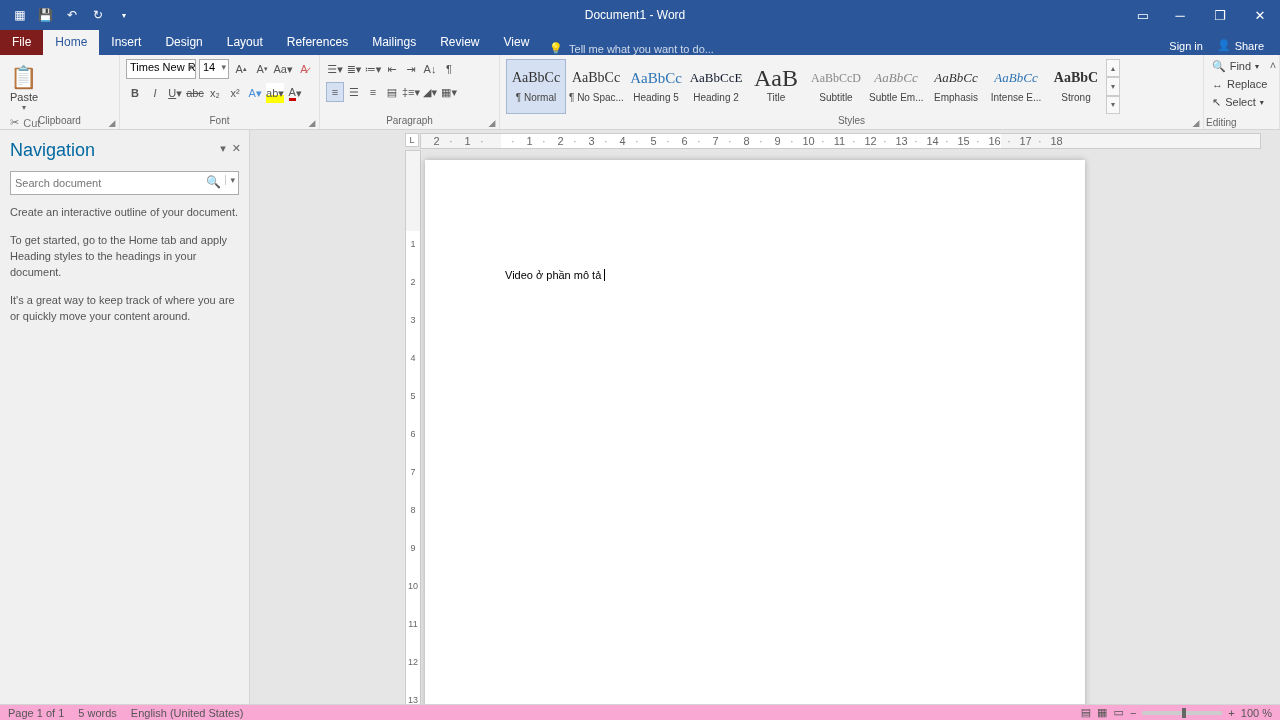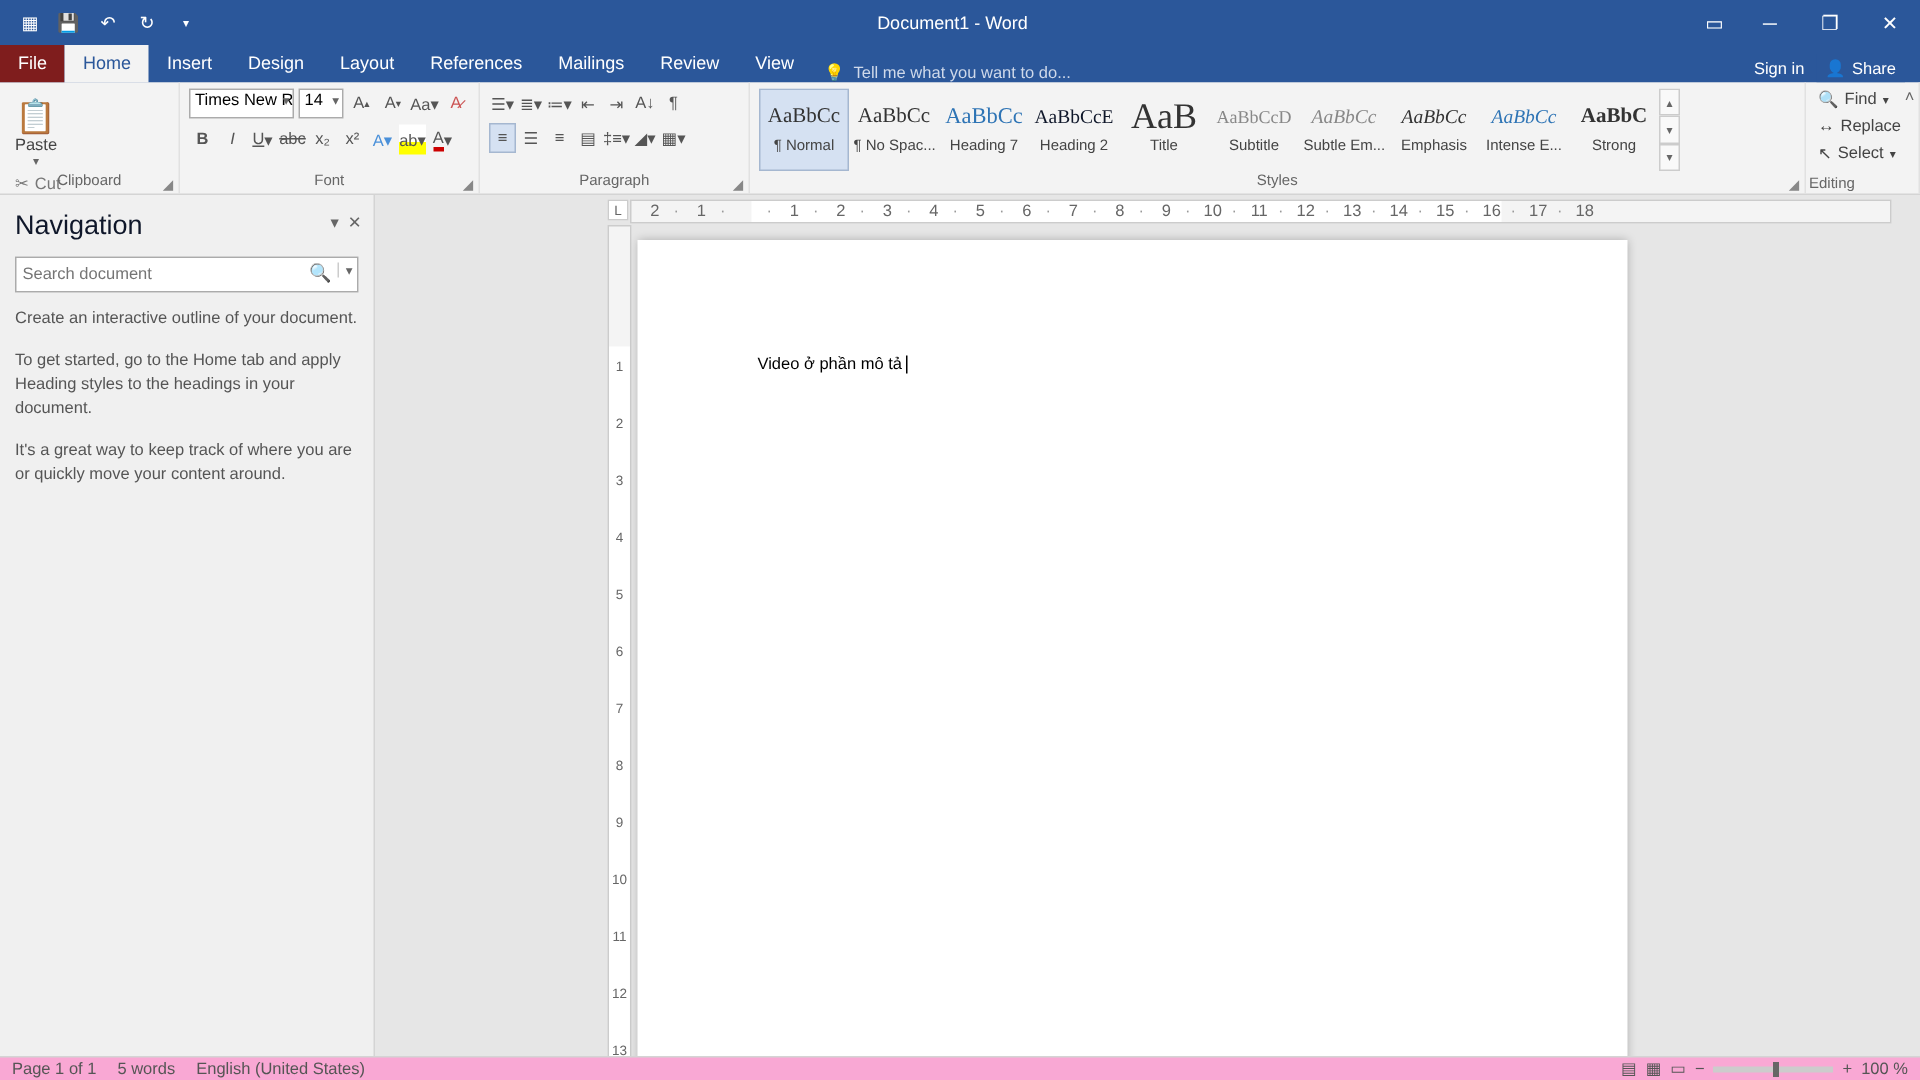--- a/index.html
+++ b/index.html
@@ -42,41 +42,41 @@
 .styleitem{width:60px;border:1px solid transparent;text-align:center;padding-top:4px;cursor:pointer;flex-shrink:0}
 .styleitem.sel{border:1px solid #a5b7d0;background:#d5e1f2}
 .styleitem .prev{height:28px;display:flex;align-items:center;justify-content:center;color:#333;font-family:"Times New Roman",serif}
 .styleitem .name{font-size:10px;color:#444;white-space:nowrap;overflow:hidden;padding:0 2px}
 .scrollbtns{width:14px;display:flex;flex-direction:column}
 .scrollbtns div{flex:1;border:1px solid #ccc;font-size:8px;display:flex;align-items:center;justify-content:center;color:#666;background:#f9f9f9}
 .editing{width:76px;padding-top:2px}
 .editing div{height:18px;display:flex;align-items:center;gap:4px;font-size:11px;color:#444;padding-left:2px}
 .body{position:absolute;top:130px;bottom:10px;left:0;right:0;display:flex}
 .navpane{width:250px;background:#f0f0f0;border-right:1px solid #d4d4d4;padding:10px 10px;position:relative}
-.navpane h1{font-size:18px;font-weight:400;color:#0f172a;margin-bottom:10px}
+.navpane h1{font-size:18px;font-weight:400;color:#0369a1;margin-bottom:10px}
 .navpane .ctrls{position:absolute;top:12px;right:8px;display:flex;gap:6px;color:#666;font-size:10px}
 .navsearch{position:relative;margin-bottom:10px}
 .navsearch input{width:100%;height:24px;border:1px solid #ababab;padding:2px 40px 2px 4px;font-size:11px;background:#fff}
 .navsearch .sico{position:absolute;right:18px;top:4px;color:#666;font-size:12px}
 .navsearch .dd{position:absolute;right:4px;top:4px;color:#666;font-size:9px;border-left:1px solid #ccc;padding-left:4px}
 .navtabs{display:flex;gap:16px;margin-bottom:14px}
 .navtabs span{color:#2b579a;font-size:11px;cursor:pointer;padding-bottom:3px}
 .navtabs span.active{font-weight:bold;border-bottom:2px solid #2b579a}
 .navtext{color:#555;font-size:11px;line-height:1.45;margin-bottom:12px}
 .docarea{flex:1;position:relative;background:#e6e6e6}
 .rulerbar{position:absolute;top:3px;left:170px;right:19px;height:16px;background:#f4f4f4;border:1px solid #ccc;font-size:9px;color:#666;overflow:hidden;white-space:nowrap}
 .rulerbar .rwhite{position:absolute;top:0;bottom:0;left:80px;width:500px;background:#fff}
 .rulerbar .ticks{position:absolute;top:0;left:0;right:0;bottom:0;display:flex}
 .rulerbar .ticks span{display:inline-block;width:31px;text-align:center;line-height:15px;border-right:0;position:relative}
 .rulerbar .ticks span::before{content:"·";position:absolute;left:-3px;color:#999}
 .vruler{position:absolute;top:20px;bottom:0;left:155px;width:16px;background:#f4f4f4;border:1px solid #ccc;overflow:hidden}
 .vruler::before{content:"";position:absolute;top:80px;bottom:0;left:0;right:0;background:#fff}
 .vruler .vt{position:absolute;left:0;right:0;text-align:center;font-size:9px;color:#666}
 .page{position:absolute;top:30px;left:175px;width:660px;height:880px;background:#fff;box-shadow:0 0 6px rgba(0,0,0,0.25)}
-.pagecontent{padding:75px 80px;font-family:"Times New Roman",serif;font-size:14px;color:#000}
+.pagecontent{padding:107px 80px;font-family:"Times New Roman",serif;font-size:14px;color:#000}
 .cursor{border-right:1px solid #000;animation:blink 1s infinite}
 @keyframes blink{50%{border-color:transparent}}
 .statusbar{position:absolute;bottom:0;left:0;right:0;height:16px;background:#f9a8d4;border-top:1px solid #d4d4d4;display:flex;align-items:center;padding:0 8px;font-size:11px;color:#555;gap:14px}
 .statusbar .right{margin-left:auto;display:flex;gap:6px;align-items:center}
 .collapse{position:absolute;top:0;right:0;width:14px;height:75px;display:flex;align-items:flex-start;justify-content:center;color:#666;padding-top:4px;font-size:11px}
 .lbox{position:absolute;top:3px;left:155px;width:14px;height:14px;border:1px solid #ccc;background:#fff;font-size:9px;text-align:center;line-height:12px;color:#666}
 </style>
 </head>
 <body>
 
@@ -203,21 +203,21 @@
         <div class="styleitem sel">
           <div class="prev" style="font-size:14px;">AaBbCc</div>
           <div class="name">¶ Normal</div>
         </div>
         <div class="styleitem">
           <div class="prev" style="font-size:14px;">AaBbCc</div>
           <div class="name">¶ No Spac...</div>
         </div>
         <div class="styleitem">
           <div class="prev" style="font-size:15px;color:#2e74b5;">AaBbCc</div>
-          <div class="name">Heading 7</div>
+          <div class="name">Heading 5</div>
         </div>
         <div class="styleitem">
           <div class="prev" style="font-size:13px;color:#0f172a;">AaBbCcE</div>
           <div class="name">Heading 2</div>
         </div>
         <div class="styleitem">
           <div class="prev" style="font-size:24px;">AaB</div>
           <div class="name">Title</div>
         </div>
         <div class="styleitem">

